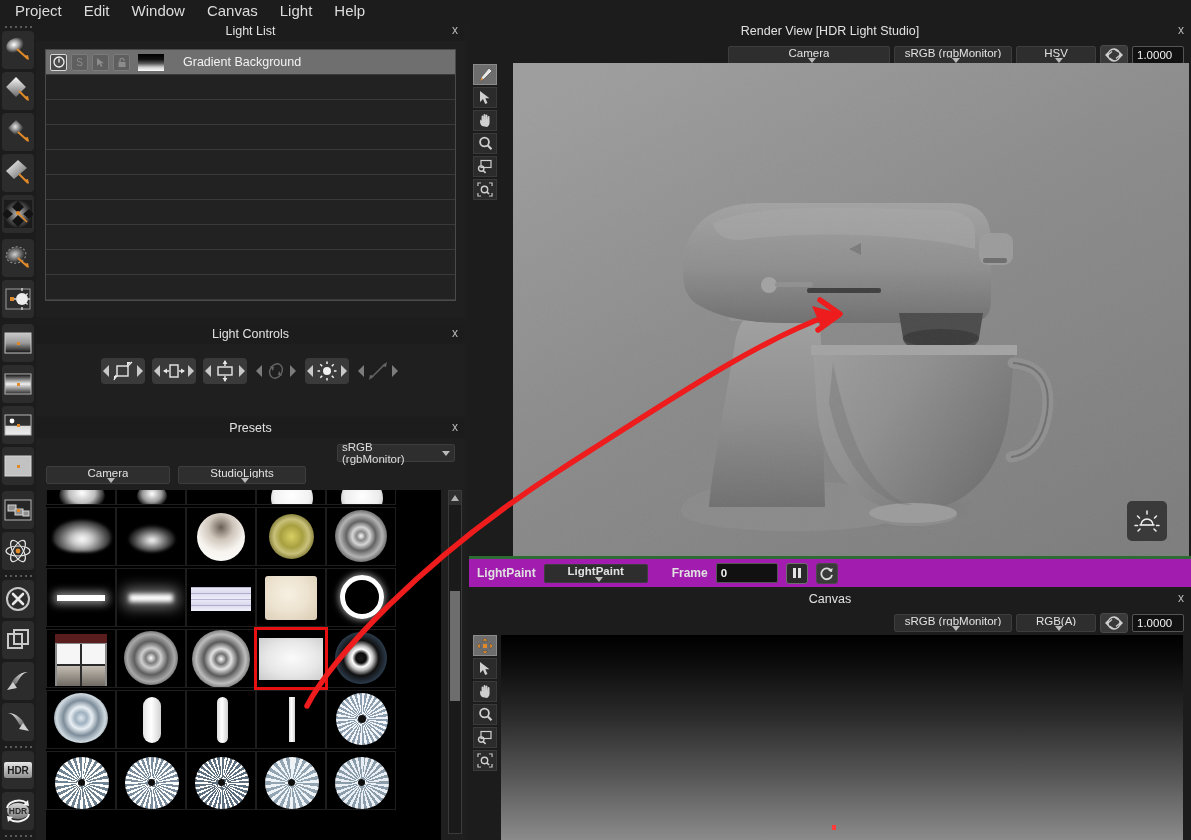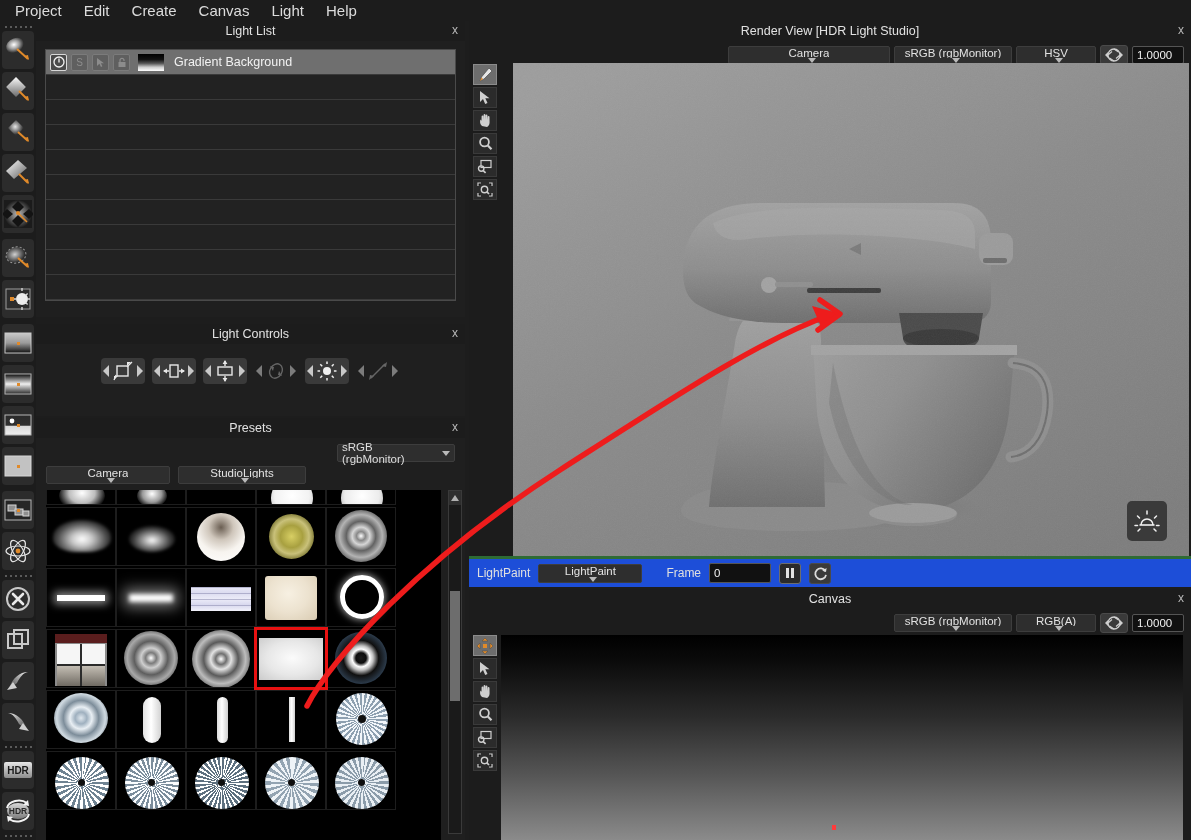--- a/index.html
+++ b/index.html
@@ -59,21 +59,21 @@
   .ll-row.selected { background:#6f6f6f; }
   .ll-btn {
     width: 17px; height: 17px; border:1px solid #6c6c6c; border-radius:2px;
     background:#5f5f5f; margin-left:4px; display:flex; align-items:center; justify-content:center;
     color:#cfcfcf; font-size:10px;
   }
   .ll-btn.on { background:#4a4a4a; border-color:#d8d8d8; color:#f3f3f3; }
   .ll-btn.off { color:#8c8c8c; border-color:#7b7b7b; }
   .ll-swatch { width:26px; height:17px; margin-left:8px;
     background: linear-gradient(to bottom, #000 0%, #111 32%, #555 55%, #cfcfcf 78%, #ffffff 100%); }
-  .ll-name { margin-left:10px; color:#f2f2f2; font-size:12.5px; }
+  .ll-name { margin-left:19px; color:#f2f2f2; font-size:12.5px; }
 
   
   #lightcontrols { left:36px; top:324px; width:429px; height:92px; background:#1f1f1f; }
   .lc-strip { position:absolute; left:0; right:0; top:34px; display:flex; justify-content:center; gap:7px; }
   .lc-item { display:flex; align-items:center; height:26px; border-radius:4px; padding:0 1px; }
   .lc-item.boxed { background:#3a3a3a; }
   .arrowL, .arrowR { width:9px; height:14px; display:block; }
   .lc-glyph { width:24px; height:22px; display:flex; align-items:center; justify-content:center; }
   .lc-item.dim .lc-glyph svg, .lc-item.dim .arrowL svg, .lc-item.dim .arrowR svg { opacity:.55; }
 
@@ -123,22 +123,22 @@
           display:flex; align-items:center; justify-content:center; }
   .tool.active { background:#6d6d6d; border-color:#8b8b8b; }
   .rv-image { position:absolute; left:513px; top:0; }
   .num {
     height:18px; width:52px; background:#111; border:1px solid #555; border-radius:2px;
     display:flex; align-items:center; padding:0 4px; font-size:11.5px; color:#f0f0f0;
   }
   .apbtn { width:28px; height:20px; background:#3a3a3a; border:1px solid #4a4a4a; border-radius:3px;
            display:flex; align-items:center; justify-content:center; }
   .rv-footer {
-    position:absolute; left:0; right:0; bottom:0; height:28px; background:#1d4ed8;
-    display:flex; align-items:center; padding-left:8px; gap:8px;
+    position:absolute; left:0; right:0; bottom:0; height:28px; background:#a21caf;
+    display:flex; align-items:center; padding-left:8px; gap:8px;font-weight:bold;
   }
   .flabel { font-size:12px; color:#e0e0e0; }
   .greenbar { position:absolute; left:0; right:0; bottom:28px; height:3px; background:#2e6b35; }
   .sunbadge {
     position:absolute; right:24px; bottom:46px; width:40px; height:40px; border-radius:5px;
     background:#3a3a3a; display:flex; align-items:center; justify-content:center;
   }
 
   
   #canvaspanel { left:469px; top:589px; width:722px; height:251px; background:#1c1c1c; }
@@ -151,21 +151,21 @@
   .arrow-overlay { position:absolute; left:0; top:0; width:1191px; height:840px; pointer-events:none; z-index:40; }
 </style>
 </head>
 <body>
 
 <div id="app">
 
   <div class="menubar">
     <div class="mi">Project</div>
     <div class="mi">Edit</div>
-    <div class="mi">Create</div>
+    <div class="mi">Window</div>
     <div class="mi">Canvas</div>
     <div class="mi">Light</div>
     <div class="mi">Help</div>
   </div>
 
   <div class="rail">
     <div class="grip">
         <i></i>
         <i></i>
         <i></i>

